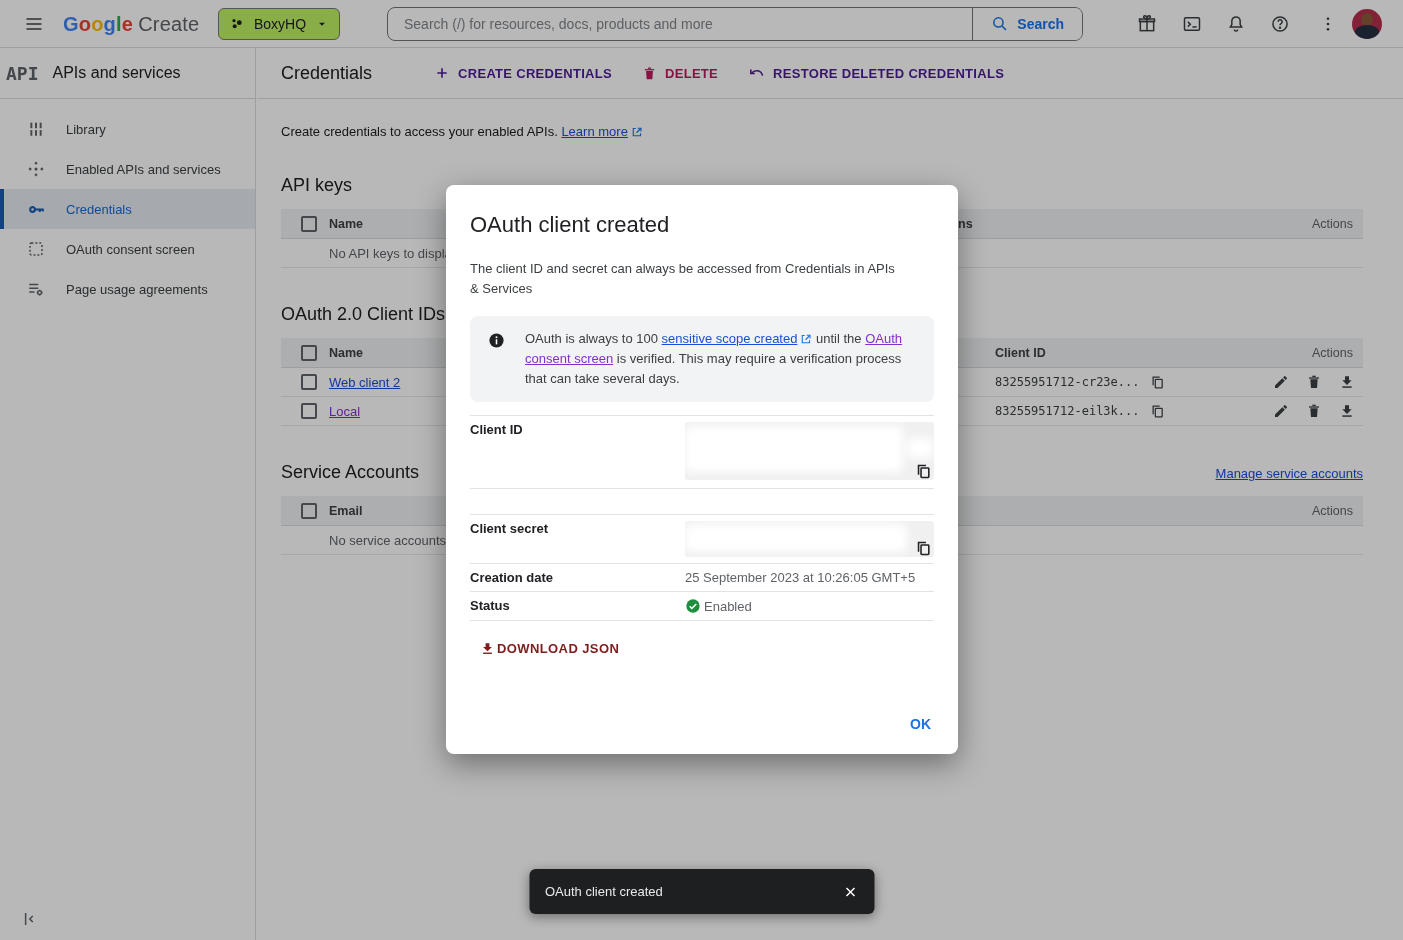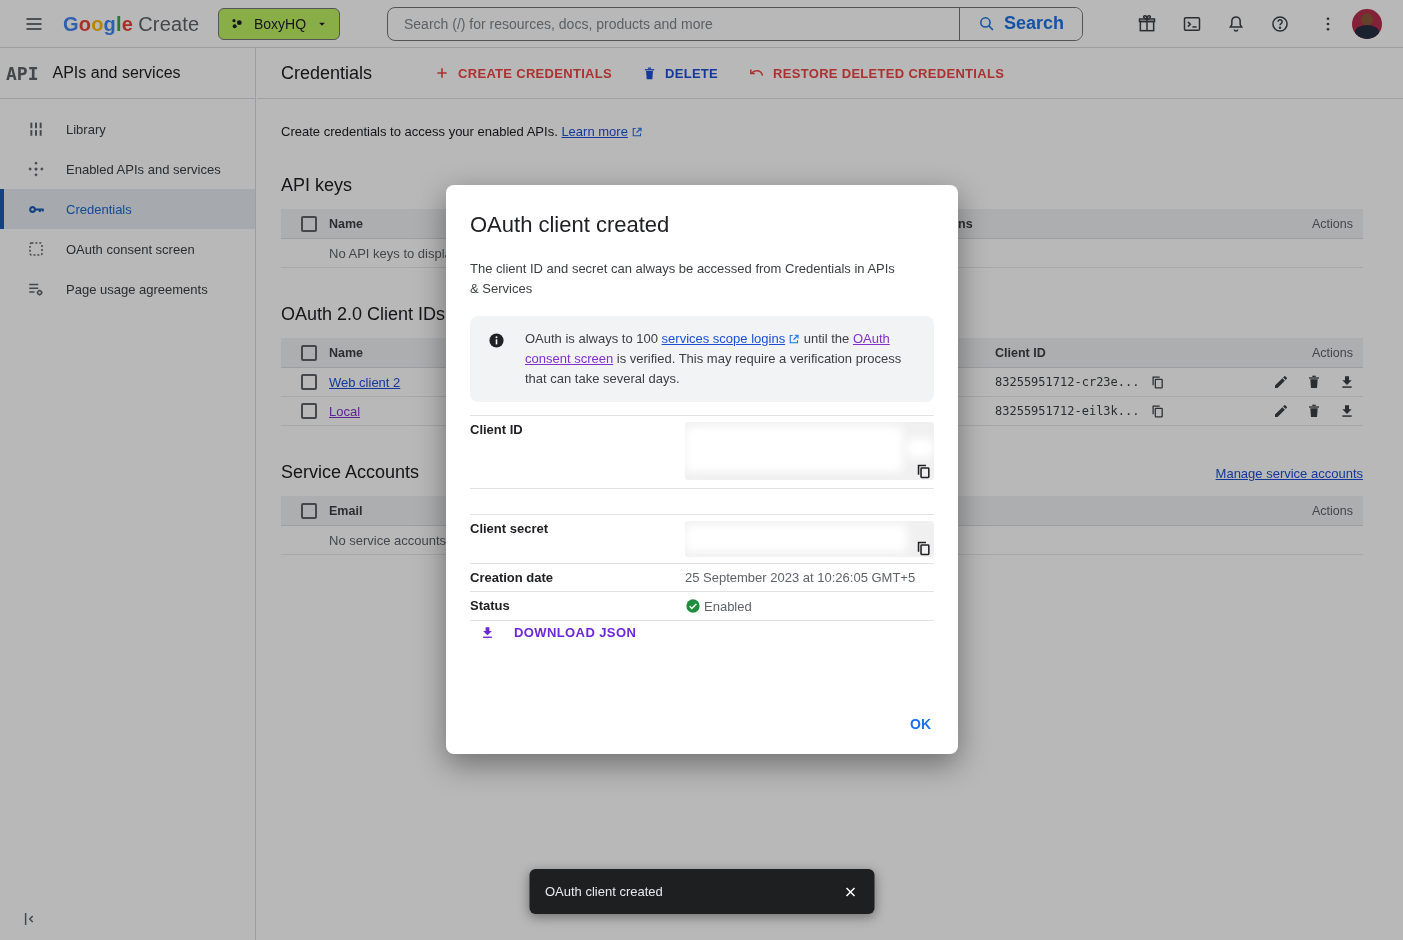--- a/index.html
+++ b/index.html
@@ -16,21 +16,21 @@
   .logo .lG1{color:#4285F4;font-weight:bold;}
   .logo .lR{color:#EA4335;font-weight:bold;}
   .logo .lY{color:#FBBC05;font-weight:bold;}
   .logo .lB{color:#4285F4;font-weight:bold;}
   .logo .lGr{color:#34A853;font-weight:bold;}
   .logo .cloud{color:#5f6368;margin-left:5px;}
   .project{left:218px;height:32px;width:122px;border:1px solid #747775;border-radius:6px;background:#bef264;display:flex;align-items:center;gap:9px;padding:0 10px;font-size:14px;color:#202124;cursor:pointer;}
   .searchwrap{left:387px;height:34px;width:696px;border:1px solid #747775;border-radius:8px;display:flex;align-items:stretch;background:#fff;overflow:hidden;}
   .searchwrap input{flex:1;border:none;outline:none;background:transparent;padding:0 16px;font-size:14px;font-family:"Liberation Sans",sans-serif;color:#202124;}
   .searchwrap input::placeholder{color:#80868b;}
-  .searchbtn{display:flex;align-items:center;gap:9px;border:none;border-left:1px solid #747775;background:#fff;padding:0 18px;color:#1a73e8;font-size:18px;font-weight:bold;cursor:pointer;font-family:"Liberation Sans",sans-serif;}
+  .searchbtn{display:flex;align-items:center;gap:9px;border:none;border-left:1px solid #747775;background:#fff;padding:0 18px;color:#1a73e8;font-size:14px;font-weight:bold;cursor:pointer;font-family:"Liberation Sans",sans-serif;}
   .tb-gift{left:1137px;} .tb-shell{left:1182px;} .tb-bell{left:1226px;} .tb-help{left:1270px;} .tb-dots{left:1319px;}
   .avatar{left:1352px;width:30px;height:30px;border-radius:50%;background:#b52e4d;position:absolute;overflow:hidden;cursor:pointer;}
   .avatar::before{content:"";position:absolute;left:9px;top:4px;width:12px;height:13px;border-radius:50%;background:#8d5a3b;}
   .avatar::after{content:"";position:absolute;left:3px;top:16px;width:24px;height:14px;border-radius:50% 50% 0 0;background:#263042;}
 
   
   .sidebar{position:absolute;top:48px;left:0;width:256px;bottom:0;background:#fff;border-right:1px solid #dadce0;}
   .sidebar-header{height:51px;border-bottom:1px solid #dadce0;display:flex;align-items:center;padding-left:6px;gap:14px;}
   .api-logo{font-family:"DejaVu Sans Mono",monospace;font-weight:bold;font-size:18px;color:#5f6368;letter-spacing:0px;}
   .sidebar-title{font-size:16px;color:#202124;}
@@ -39,22 +39,22 @@
   .nav-item .nicon{width:20px;color:#5f6368;display:flex;justify-content:center;}
   .nav-item.selected{background:#e6ebf2;color:#1967d2;}
   .nav-item.selected::before{content:"";position:absolute;left:0;top:0;bottom:0;width:4px;background:#1a5cb8;}
   .nav-item.selected .nicon{color:#1a5cb8;}
   .collapse-btn{position:absolute;left:20px;bottom:12px;color:#5f6368;cursor:pointer;background:none;border:none;}
 
   
   .main{position:absolute;top:48px;left:257px;right:0;bottom:0;background:#fff;}
   .main-header{height:51px;border-bottom:1px solid #e0e0e0;display:flex;align-items:center;padding-left:24px;}
   .page-title{font-size:18px;font-weight:400;color:#202124;margin-right:62px;}
-  .tb-btn{display:flex;align-items:center;gap:8px;font-size:13px;font-weight:bold;letter-spacing:.3px;color:#ef4444;margin-right:30px;cursor:pointer;background:none;border:none;font-family:"Liberation Sans",sans-serif;}
-  .tb-btn.disabled{color:#1d4ed8;text-align:right;}
+  .tb-btn{display:flex;align-items:center;gap:8px;font-size:13px;font-weight:bold;letter-spacing:.3px;color:#4c1d95;margin-right:30px;cursor:pointer;background:none;border:none;font-family:"Liberation Sans",sans-serif;}
+  .tb-btn.disabled{color:#be185d;text-align:right;}
   .content{padding:25px 40px 0 24px;font-size:13px;}
   .intro{color:#202124;}
   a.blue-link{color:#1d4ed8;text-decoration:underline;cursor:pointer;}
   a.visited-link{color:#8430ce;text-decoration:underline;cursor:pointer;}
   .ext-ic{display:inline-block;vertical-align:-2px;margin-left:3px;color:#1a73e8;}
   .section{margin-top:36px;}
   .section-title{font-size:18px;font-weight:400;color:#202124;}
   .sec-head-row{display:flex;justify-content:space-between;align-items:baseline;}
   .gtable{margin-top:13px;}
   .g-head{display:grid;height:30px;align-items:center;background:#f0f2f3;color:#3c4043;border-bottom:1px solid #dadce0;}
@@ -84,21 +84,21 @@
   .m-row{display:grid;grid-template-columns:215px 1fr;border-top:1px solid #e3e3e4;padding:6px 0;}
   .m-row.gap{height:26px;padding:0;}
   .m-label{font-weight:bold;color:#202124;}
   .m-val{color:#5f6368;}
   .redact{position:relative;background:#f0f0f1;border-radius:3px;}
   .redact.tall{height:58px;}
   .redact.short{height:36px;}
   .blob{position:absolute;background:#fff;filter:blur(5px);border-radius:5px;}
   .copy-abs{position:absolute;right:2px;bottom:0;color:#202124;}
   .status-cell{display:flex;align-items:center;gap:3px;color:#5f6368;}
-  .m-download{margin:4px 0 0 34px;display:inline-flex;align-items:center;gap:19px;font-weight:bold;letter-spacing:.4px;color:#6d28d9;font-size:13px;cursor:pointer;background:none;border:none;font-family:"Liberation Sans",sans-serif;}
+  .m-download{margin:20px 0 0 34px;display:inline-flex;align-items:center;gap:2px;font-weight:bold;letter-spacing:.4px;color:#7f1d1d;font-size:13px;cursor:pointer;background:none;border:none;font-family:"Liberation Sans",sans-serif;}
   .m-ok{position:absolute;right:27px;bottom:22px;color:#1a73e8;font-weight:bold;font-size:14px;cursor:pointer;background:none;border:none;font-family:"Liberation Sans",sans-serif;}
   .toast{position:absolute;left:50%;transform:translateX(-50%);top:869px;width:345px;height:45px;background:#1e1f21;border-radius:6px;z-index:30;display:flex;align-items:center;padding:0 16px;box-shadow:0 3px 12px rgba(0,0,0,.4);}
   .toast-msg{color:#e8eaed;font-size:13px;flex:1;}
   .toast-x{color:#fff;cursor:pointer;background:none;border:none;}
 </style>
 </head>
 <body>
 
 <header class="topbar">
   <button class="icon-btn hamburger">
@@ -414,21 +414,21 @@
   <p class="m-sub">The client ID and secret can always be accessed from Credentials in APIs &amp; Services</p>
   <div class="m-info">
     <span class="iicon">
       <svg width="17" height="17" viewBox="0 0 24 24">
           <circle cx="12" cy="12" r="10" fill="#202124"></circle>
           <rect x="10.9" y="10.3" width="2.2" height="7.2" fill="#fff"></rect>
           <circle cx="12" cy="7.3" r="1.4" fill="#fff"></circle>
         </svg>
     </span>
     <span class="m-info-text">
-      <span>OAuth is always to 100 </span><a class="blue-link">services scope logins</a><span class="ext-ic"><svg width="12" height="12" viewBox="0 0 24 24" fill="none" stroke="currentColor" stroke-width="2.2">
+      <span>OAuth is always to 100 </span><a class="blue-link">sensitive scope created</a><span class="ext-ic"><svg width="12" height="12" viewBox="0 0 24 24" fill="none" stroke="currentColor" stroke-width="2.2">
             <path d="M9.5 5H4.5v14.5H19V14.5"></path>
             <path d="M13.5 4.5H20V11"></path>
             <path d="M19.5 5L11 13.5"></path>
           </svg></span><span> until the </span><a class="visited-link">OAuth consent screen</a><span> is verified. This may require a verification process that can take several days.</span>
     </span>
   </div>
 
   <div class="m-rows">
     <div class="m-row" style="min-height:73px;">
       <span class="m-label">Client ID</span>

